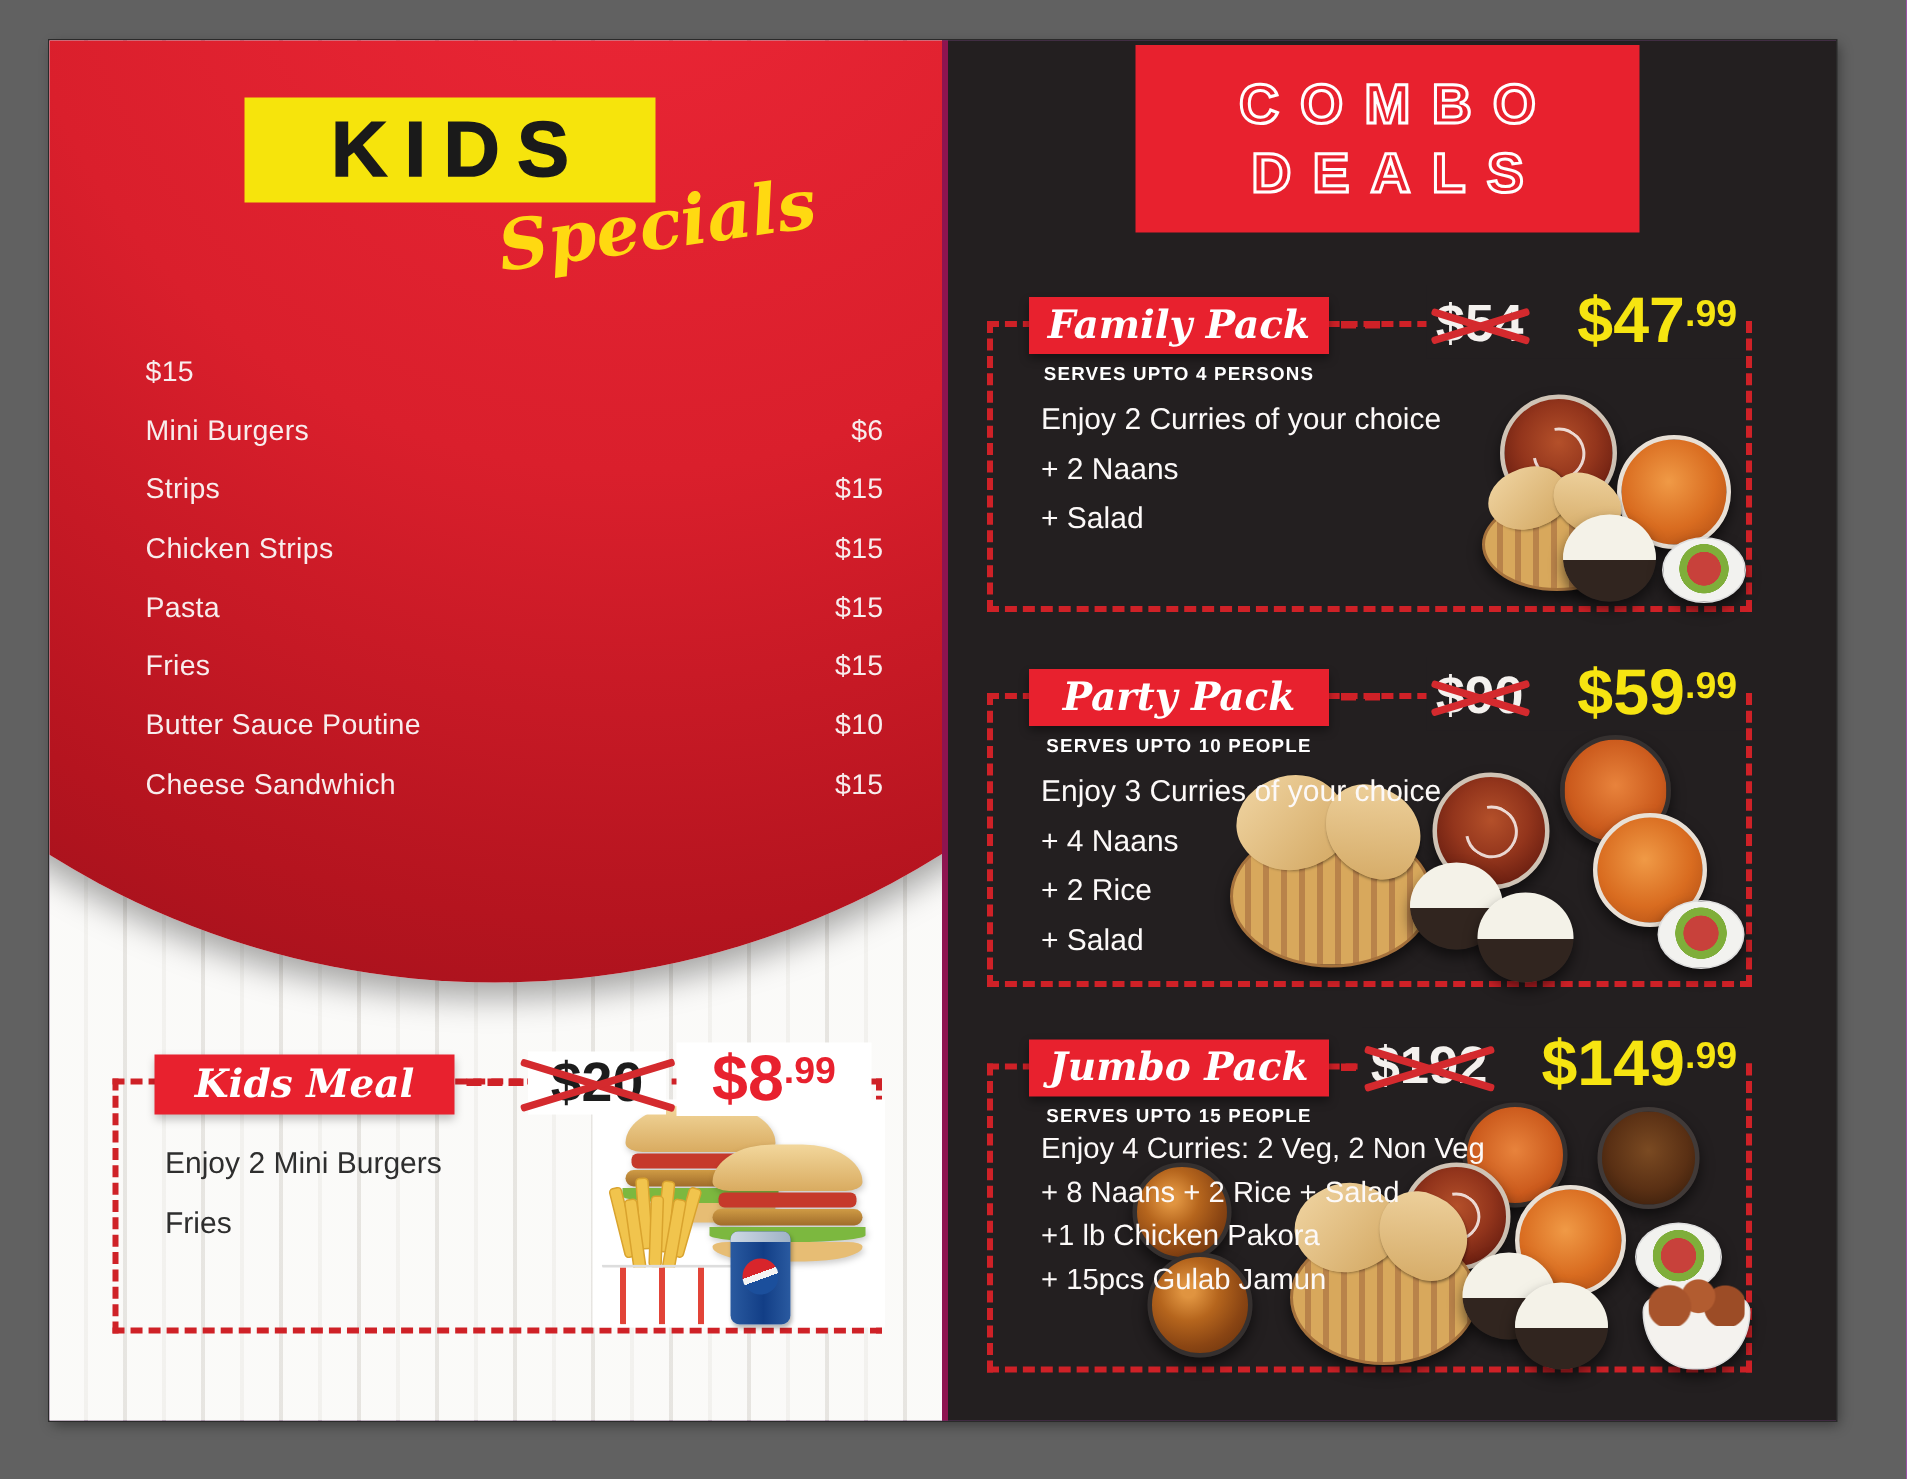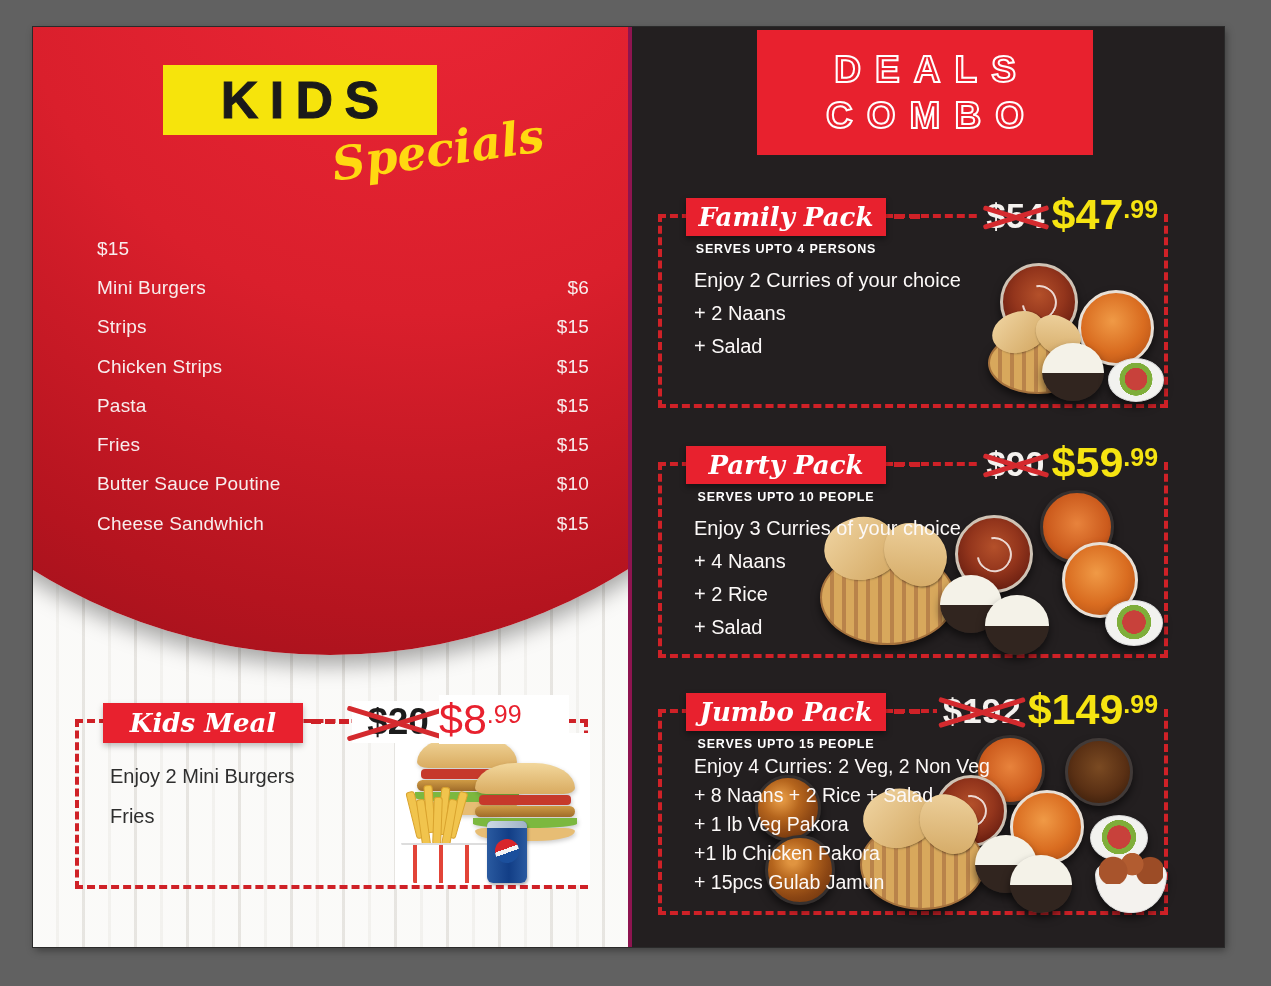--- a/index.html
+++ b/index.html
@@ -35,21 +35,21 @@
 
   
   .kids-meal{position:absolute;left:42px;top:676px;width:513px;height:186px}
   .km-border{position:absolute;left:0;right:0;top:16px;bottom:0;border:4px dashed var(--dashed-border-red)}
   .km-badge{position:absolute;left:28px;top:0;width:200px;height:40px;background:var(--accent-red);
     display:flex;align-items:center;justify-content:center;box-shadow:0 3px 6px rgba(0,0,0,.25);z-index:2}
   .script-white{font-family:"DejaVu Serif",serif;font-style:italic;font-weight:700;font-size:26px;color:#fff}
   .km-connector{position:absolute;left:236px;top:16px;width:38px;border-top:5px dashed var(--dashed-border-red);z-index:2}
   .km-oldprice{position:absolute;left:277px;top:-2px;width:92px;text-align:center;font-size:37px;font-weight:800;
     color:#1c1c1c;background:#fff;z-index:2}
-  .km-newprice{position:absolute;left:364px;top:-8px;width:130px;font-size:43px;font-weight:400;
+  .km-newprice{position:absolute;left:376px;top:-8px;width:130px;text-align:center;font-size:43px;font-weight:700;
     color:var(--accent-red);background:#fff;z-index:2}
   .price-cents{font-size:58%;position:relative;top:-.45em;letter-spacing:0}
   .crossed{position:relative}
   .crossed::before,.crossed::after{content:"";position:absolute;left:-8%;right:-8%;top:48%;height:5px;
     background:var(--cross-red);border-radius:2px;z-index:3}
   .crossed::before{transform:rotate(17deg)}
   .crossed::after{transform:rotate(-17deg)}
   .km-items{position:absolute;left:35px;top:54px;list-style:none}
   .km-items li{height:39.6px;display:flex;align-items:center;font-size:20px;color:#2e2e2e}
 
@@ -89,21 +89,21 @@
   .pack{position:absolute;left:26px;width:510px}
   .pack-1{top:171px;height:210px}
   .pack-2{top:419px;height:212px}
   .pack-3{top:666px;height:222px}
   .pack-border{position:absolute;left:0;right:0;top:16px;bottom:0;border:4px dashed var(--dashed-border-red)}
   .pack-badge{position:absolute;left:28px;top:0;width:200px;height:38px;background:var(--accent-red);
     display:flex;align-items:center;justify-content:center;box-shadow:0 3px 6px rgba(0,0,0,.4);z-index:2}
   .pack-serves{position:absolute;left:28px;top:44px;width:200px;text-align:center;font-size:12.5px;
     font-weight:700;letter-spacing:.8px;color:#fff;z-index:2}
   .pack-connector{position:absolute;left:236px;top:16px;width:26px;border-top:5px dashed var(--dashed-border-red);z-index:2}
-  .pack-prices{position:absolute;top:-8px;right:4px;display:flex;align-items:flex-start;gap:7px;
+  .pack-prices{position:absolute;top:-8px;right:4px;display:flex;align-items:flex-start;gap:36px;
     background:var(--dark-bg);padding:0 6px;z-index:2}
   .pack-oldprice{font-size:35px;font-weight:800;color:#f4f1ee;margin-top:6px}
   .pack-newprice{font-size:43px;font-weight:800;color:var(--price-yellow)}
   .pack-items{position:absolute;left:36px;list-style:none;z-index:2}
   .pack-1 .pack-items,.pack-2 .pack-items{top:66px}
   .pack-1 .pack-items li,.pack-2 .pack-items li{height:33px;display:flex;align-items:center;font-size:20px;color:#fcf9f8}
   .pack-3 .pack-items{top:59px}
   .pack-3 .pack-items li{height:29px;display:flex;align-items:center;font-size:19.5px;color:#fcf9f8}
 
   
@@ -216,22 +216,22 @@
         </div>
         <div class="pepsi-can"></div>
       </div>
     </div>
   </div>
 
   <div class="divider"></div>
 
   <div class="panel-right">
     <div class="combo-box">
+      <div class="outline-text">COMBO</div>
       <div class="outline-text">DEALS</div>
-      <div class="outline-text">COMBO</div>
     </div>
 
     <section class="pack pack-1">
       <div class="pack-border"></div>
       <div class="pack-badge">
         <span class="script-white">Family Pack</span>
       </div>
       <div class="pack-serves">SERVES UPTO 4 PERSONS</div>
       <div class="pack-connector"></div>
       <div class="pack-prices">
@@ -287,21 +287,20 @@
       </div>
       <div class="pack-serves">SERVES UPTO 15 PEOPLE</div>
       <div class="pack-connector"></div>
       <div class="pack-prices">
         <span class="pack-oldprice crossed">$192</span>
         <span class="pack-newprice"><span>$149</span><span class="price-cents">.99</span></span>
       </div>
       <ul class="pack-items">
         <li>Enjoy 4 Curries: 2 Veg, 2 Non Veg</li>
         <li>+ 8 Naans  + 2 Rice + Salad</li>
-        <li>+ 1 lb Veg Pakora</li>
         <li>+1 lb Chicken Pakora</li>
         <li>+ 15pcs Gulab Jamun</li>
       </ul>
       <div class="food-cluster fc-jumbo">
         <div class="bowl b-paneer" style="left:235px;top:3px;width:70px;height:70px"></div>
         <div class="bowl b-darkpot" style="left:325px;top:6px;width:68px;height:68px"></div>
         <div class="bowl b-dal" style="left:195px;top:43px;width:72px;height:72px"></div>
         <div class="bowl b-curry" style="left:270px;top:58px;width:74px;height:74px"></div>
         <div class="bowl b-pakora" style="left:15px;top:43px;width:66px;height:66px"></div>
         <div class="bowl b-pakora" style="left:25px;top:103px;width:70px;height:70px"></div>

